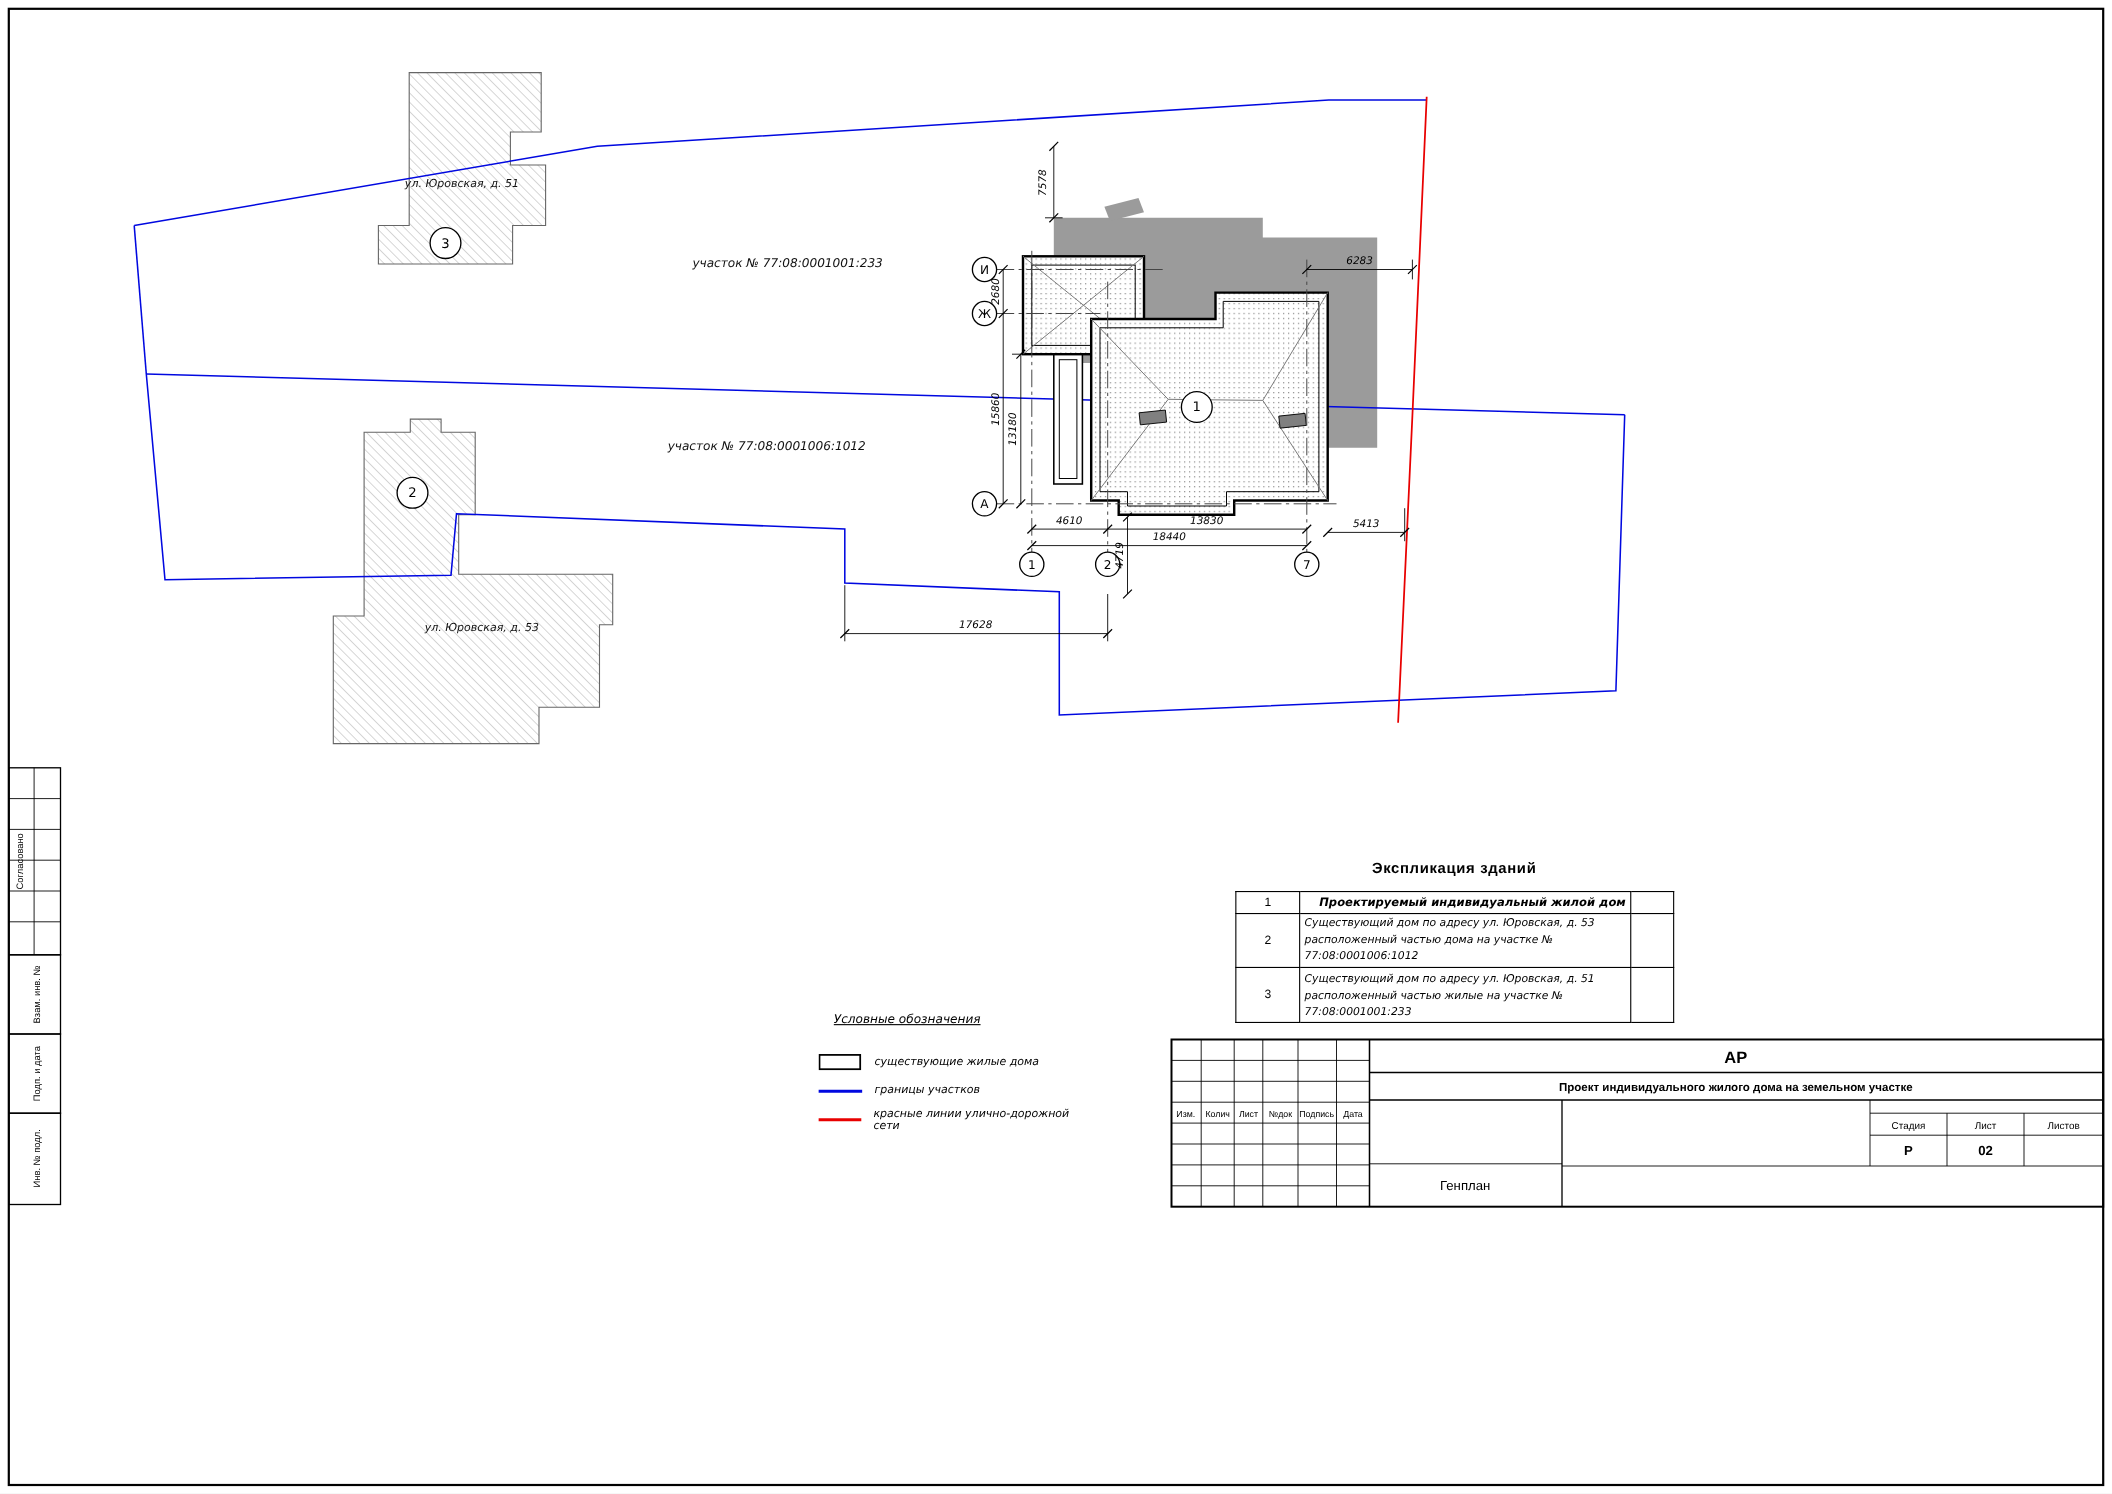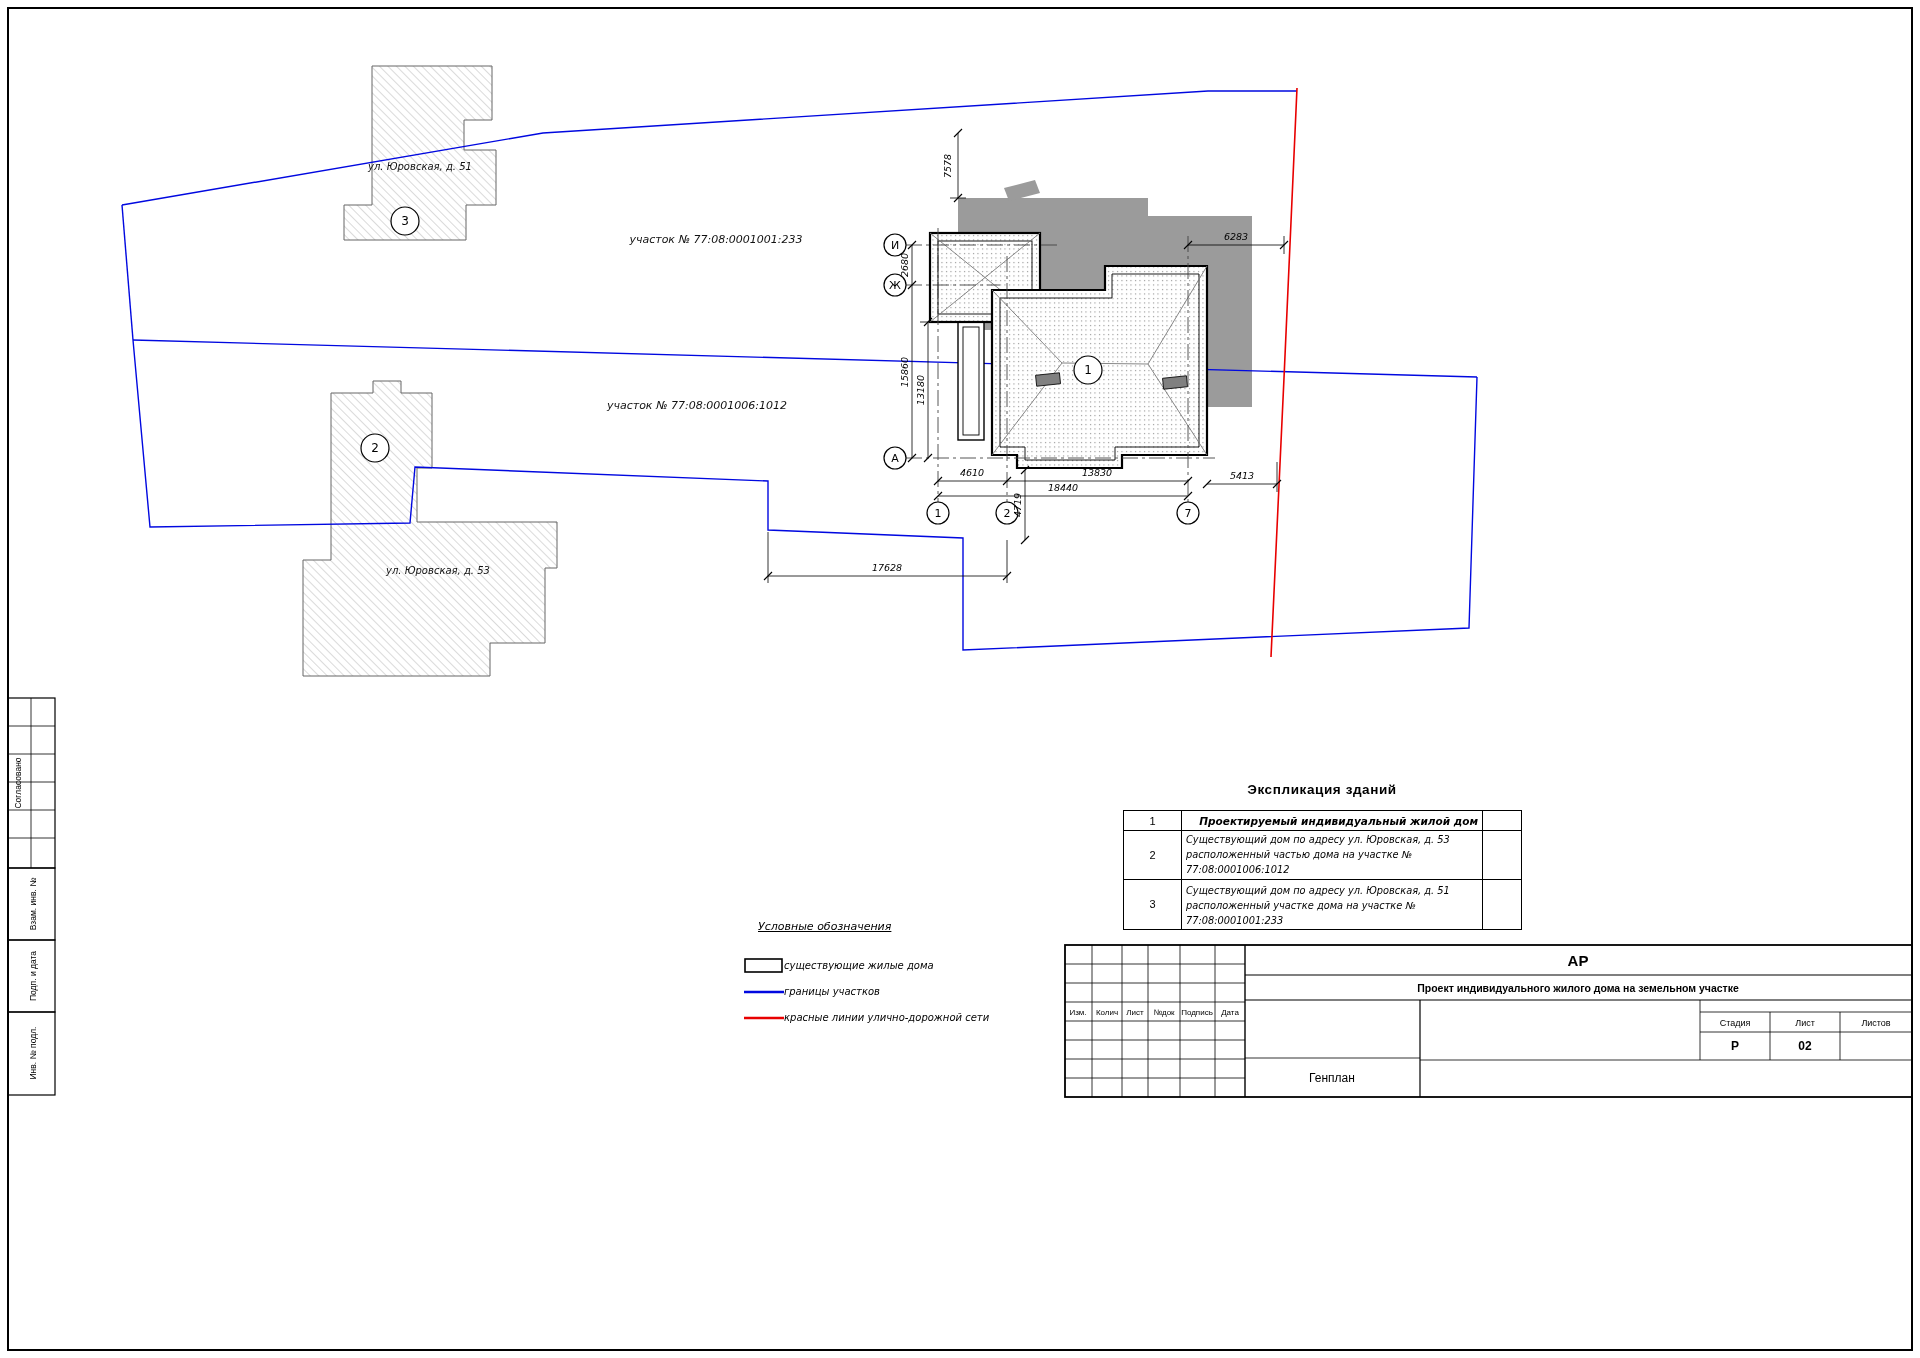--- a/index.html
+++ b/index.html
@@ -32,21 +32,21 @@
   
   .overlay{position:absolute;color:#000;}
   .exp-title{text-align:center;font:600 13.5px "Liberation Sans",sans-serif;letter-spacing:.6px;margin:0 0 13px 0;}
   table.exp{border-collapse:collapse;table-layout:fixed;width:398px;}
   table.exp th,table.exp td{border:1.3px solid #000;padding:1px 4px;vertical-align:middle;}
   table.exp th{font:bold 9.5px "Liberation Sans",sans-serif;text-align:center;}
   .exp-num{font:11px "Liberation Sans",sans-serif;text-align:center;}
   .exp-name-main{font:italic bold 10.5px "DejaVu Sans",sans-serif;text-align:right;}
   .exp-line{font:italic 9.8px "DejaVu Sans",sans-serif;line-height:1.55;}
   .legend-title{font:11px "DejaVu Sans",sans-serif;font-style:italic;margin:0 0 22px 14px;text-decoration:underline;}
-  .legend-item{display:flex;align-items:center;height:21px;margin-bottom:5px;}
+  .legend-item{display:flex;align-items:center;gap:11px;height:21px;margin-bottom:5px;}
   .legend-item .lab{font:italic 10px "DejaVu Sans",sans-serif;}
 </style>
 </head>
 <body>
 
 <div class="sheet">
 
   <svg class="base" width="1920" height="1358" viewBox="0 0 1920 1358">
     <defs>
       <pattern id="hatch45" width="6" height="6" patternUnits="userSpaceOnUse" patternTransform="rotate(45)">
@@ -276,21 +276,21 @@
         <td>
           <div class="exp-line">Существующий дом по адресу ул. Юровская, д. 53</div>
           <div class="exp-line">расположенный частью дома на участке № 77:08:0001006:1012</div>
         </td>
         <td></td>
       </tr>
       <tr style="height:44px">
         <td class="exp-num">3</td>
         <td style="vertical-align:top;padding-top:3px;">
           <div class="exp-line">Существующий дом по адресу ул. Юровская, д. 51</div>
-          <div class="exp-line">расположенный участке дома на участке № 77:08:0001001:233</div>
+          <div class="exp-line">расположенный частью жилые на участке № 77:08:0001001:233</div>
         </td>
         <td></td>
       </tr>
     </tbody>
       </table>
   </div>
 
   <div class="overlay" style="left:744px;top:920px;width:250px;">
     <div class="legend-title">Условные обозначения</div>
     <div class="legend-item">

